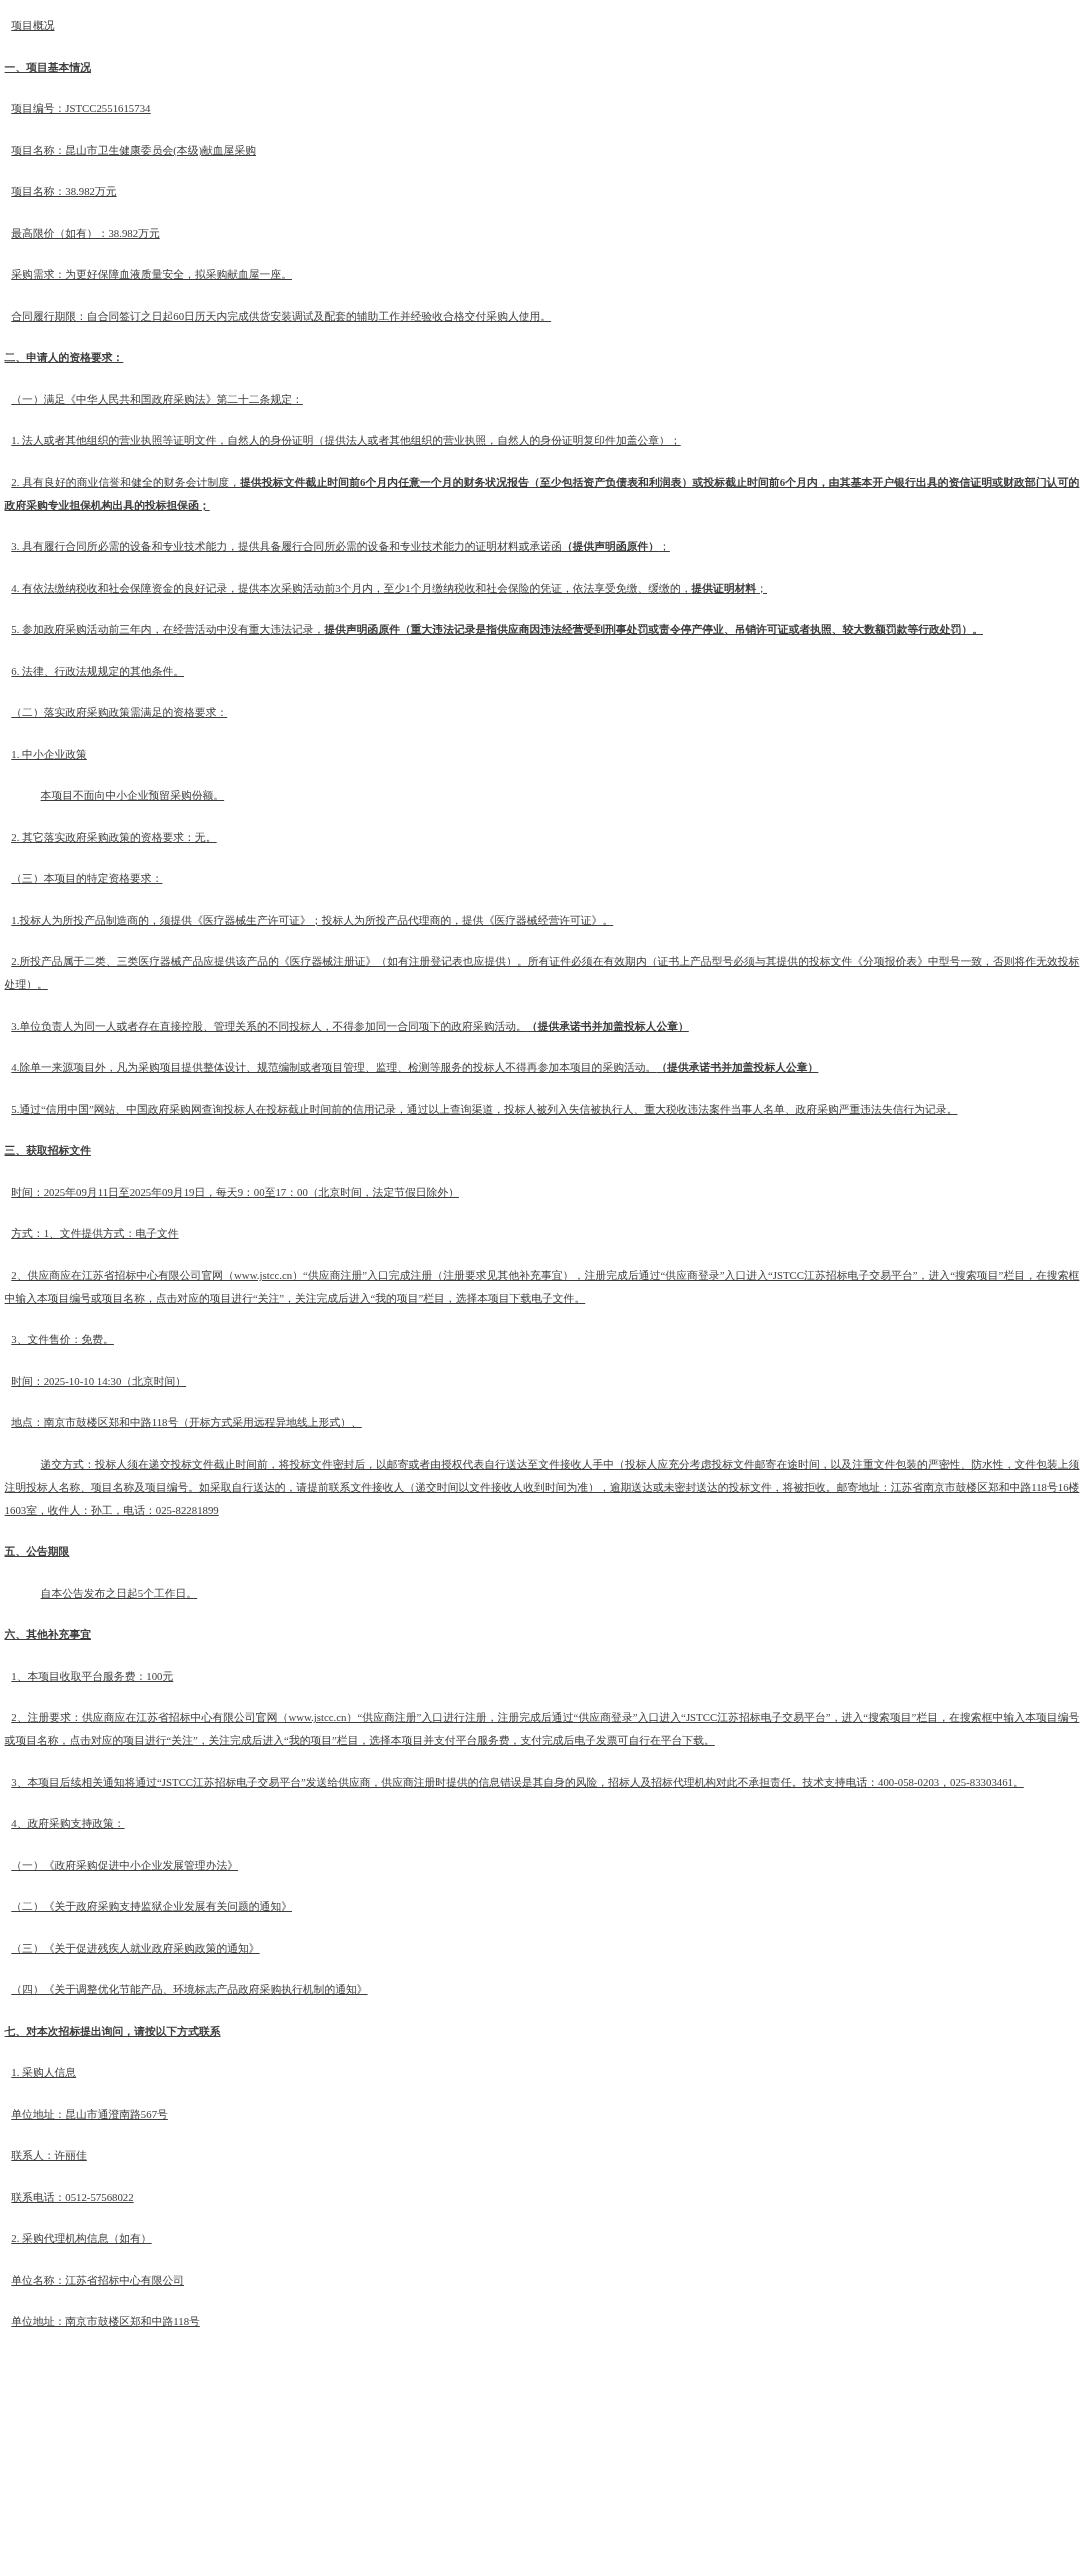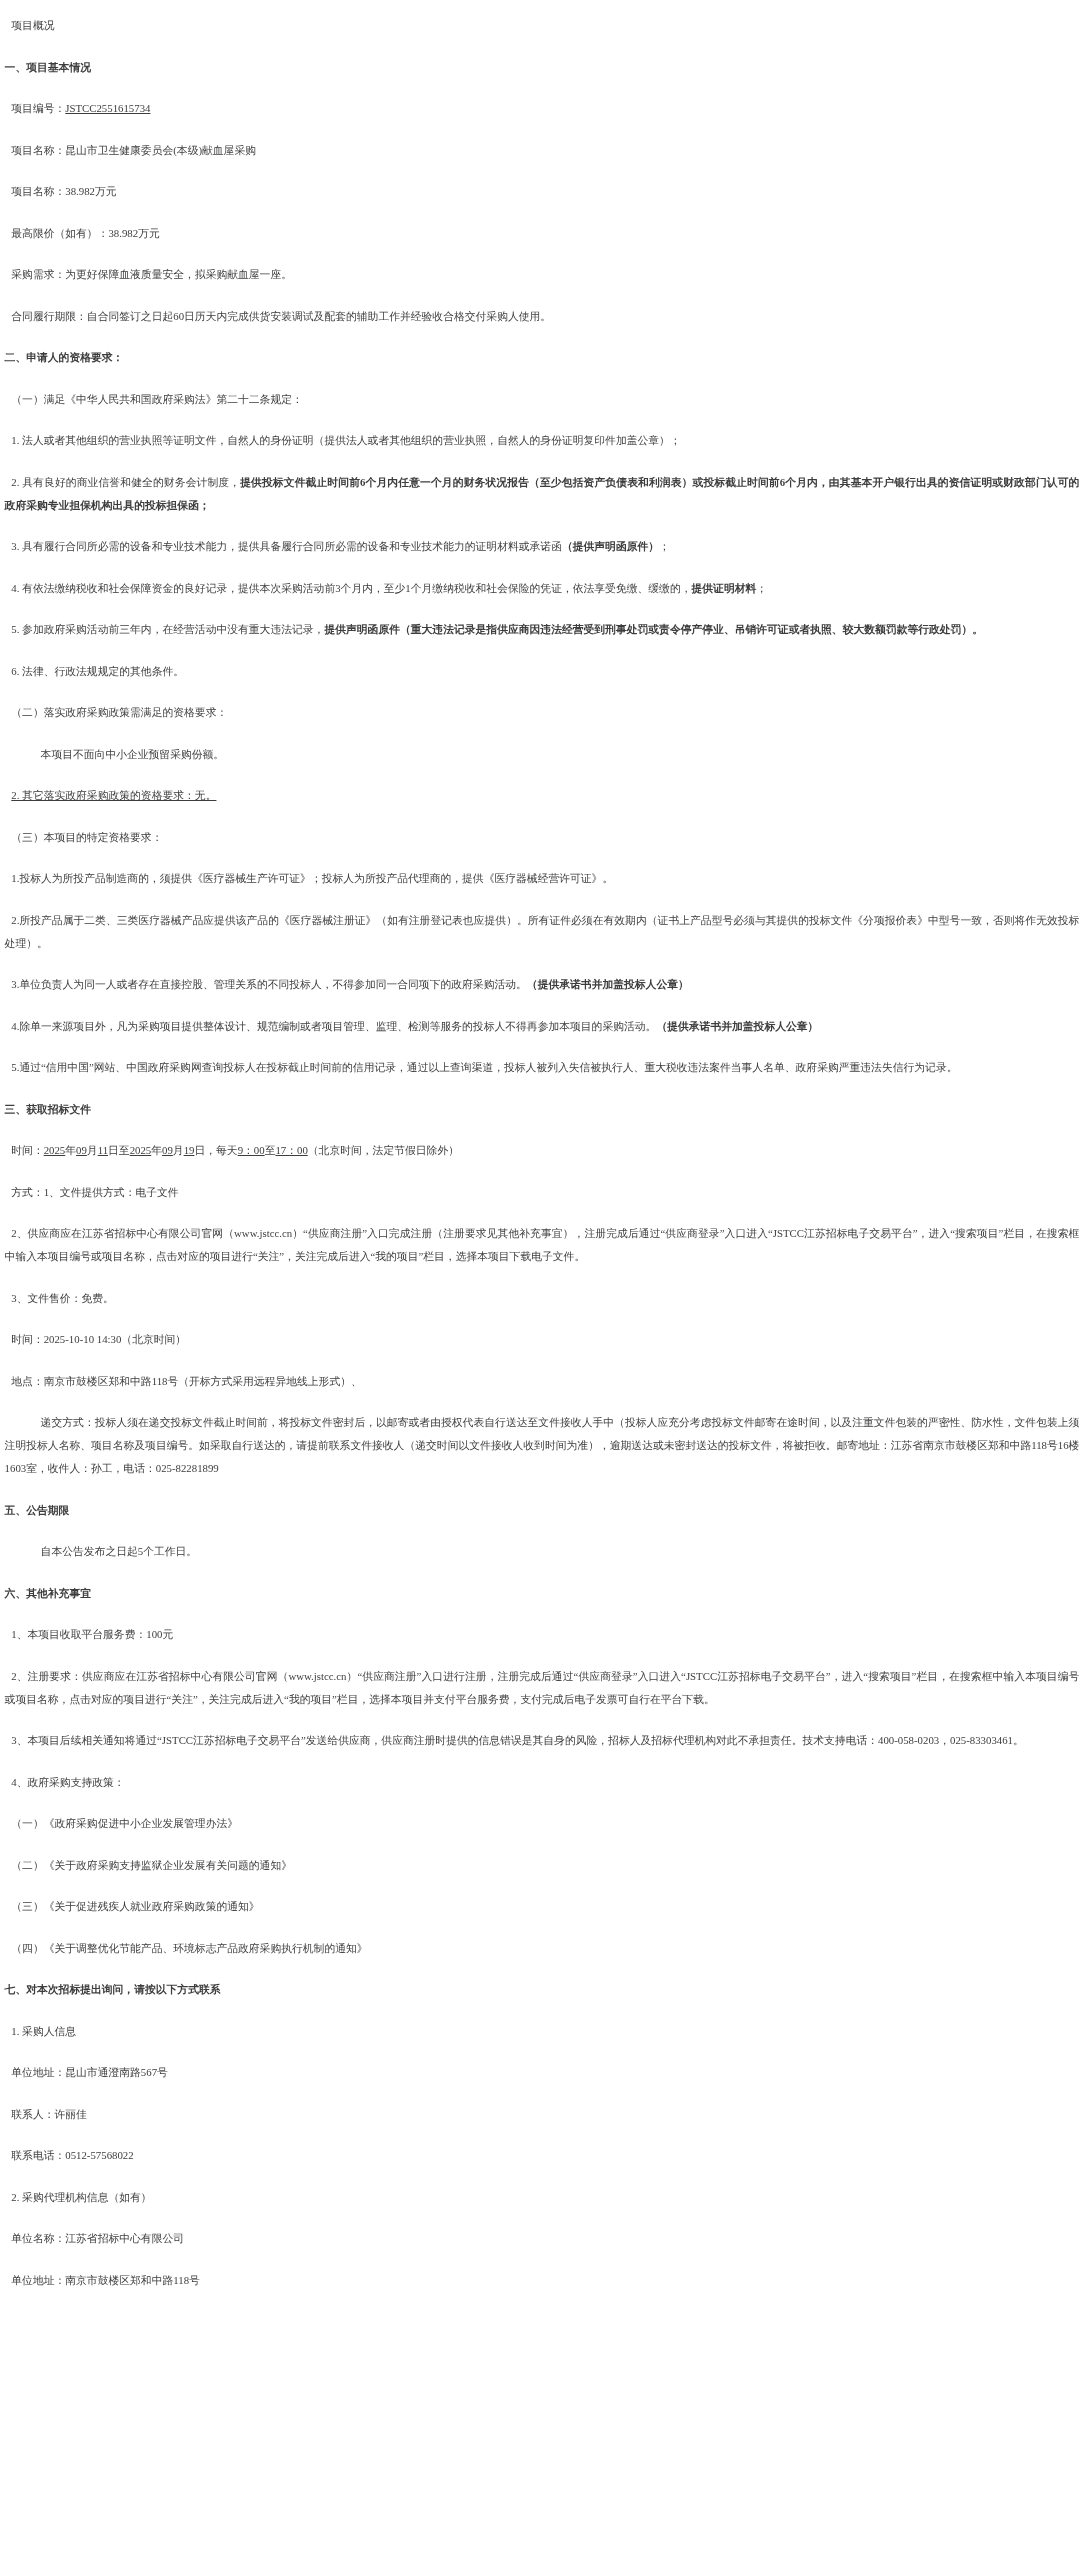--- a/index.html
+++ b/index.html
@@ -4,21 +4,21 @@
 <style>
   html,body{margin:0;padding:0;background:#ffffff;}
   body{
     width:1084px;
     font-family:"Liberation Serif","DejaVu Serif",serif;
     font-size:10.8px;
     line-height:23px;
     color:#3d3d3d;
   }
   main{padding:14.4px 4.6px 20.6px 4.6px;}
-  p{margin:0 0 18.5px 0;text-align:justify;}
+  p{margin:0 0 18.5px 0;text-align:justify;text-decoration:underline;}
   p.sec{font-weight:bold;text-indent:0;}
   p.i1{text-indent:6.7px;}
   p.i2{text-indent:36px;}
   .b{font-weight:bold;}
   .u{text-decoration:underline;}
 </style>
 </head>
 <body>
 
 <main id="doc">
@@ -32,20 +32,21 @@
     <p class="i1"><span>合同履行期限：自合同签订之日起60日历天内完成供货安装调试及配套的辅助工作并经验收合格交付采购人使用。</span></p>
     <p class="sec"><span>二、申请人的资格要求：</span></p>
     <p class="i1"><span>（一）满足《中华人民共和国政府采购法》第二十二条规定：</span></p>
     <p class="i1"><span>1. 法人或者其他组织的营业执照等证明文件，自然人的身份证明（提供法人或者其他组织的营业执照，自然人的身份证明复印件加盖公章）；</span></p>
     <p class="i1"><span>2. 具有良好的商业信誉和健全的财务会计制度，</span><span class="b">提供投标文件截止时间前6个月内任意一个月的财务状况报告（至少包括资产负债表和利润表）或投标截止时间前6个月内，由其基本开户银行出具的资信证明或财政部门认可的政府采购专业担保机构出具的投标担保函；</span></p>
     <p class="i1"><span>3. 具有履行合同所必需的设备和专业技术能力，提供具备履行合同所必需的设备和专业技术能力的证明材料或承诺函</span><span class="b">（提供声明函原件）</span><span>；</span></p>
     <p class="i1"><span>4. 有依法缴纳税收和社会保障资金的良好记录，提供本次采购活动前3个月内，至少1个月缴纳税收和社会保险的凭证，依法享受免缴、缓缴的，</span><span class="b">提供证明材料</span><span>；</span></p>
     <p class="i1"><span>5. 参加政府采购活动前三年内，在经营活动中没有重大违法记录，</span><span class="b">提供声明函原件（重大违法记录是指供应商因违法经营受到刑事处罚或责令停产停业、吊销许可证或者执照、较大数额罚款等行政处罚）。</span></p>
     <p class="i1"><span>6. 法律、行政法规规定的其他条件。</span></p>
     <p class="i1"><span>（二）落实政府采购政策需满足的资格要求：</span></p>
+    <p class="i1"><span>1. 中小企业政策</span></p>
     <p class="i2"><span>本项目不面向中小企业预留采购份额。</span></p>
     <p class="i1"><span class="u">2. 其它落实政府采购政策的资格要求：无。</span></p>
     <p class="i1"><span>（三）本项目的特定资格要求：</span></p>
     <p class="i1"><span>1.投标人为所投产品制造商的，须提供《医疗器械生产许可证》；投标人为所投产品代理商的，提供《医疗器械经营许可证》。</span></p>
     <p class="i1"><span>2.所投产品属于二类、三类医疗器械产品应提供该产品的《医疗器械注册证》（如有注册登记表也应提供）。所有证件必须在有效期内（证书上产品型号必须与其提供的投标文件《分项报价表》中型号一致，否则将作无效投标处理）。</span></p>
     <p class="i1"><span>3.单位负责人为同一人或者存在直接控股、管理关系的不同投标人，不得参加同一合同项下的政府采购活动。</span><span class="b">（提供承诺书并加盖投标人公章）</span></p>
     <p class="i1"><span>4.除单一来源项目外，凡为采购项目提供整体设计、规范编制或者项目管理、监理、检测等服务的投标人不得再参加本项目的采购活动。</span><span class="b">（提供承诺书并加盖投标人公章）</span></p>
     <p class="i1"><span>5.通过“信用中国”网站、中国政府采购网查询投标人在投标截止时间前的信用记录，通过以上查询渠道，投标人被列入失信被执行人、重大税收违法案件当事人名单、政府采购严重违法失信行为记录。</span></p>
     <p class="sec"><span>三、获取招标文件</span></p>
     <p class="i1"><span>时间：</span><span class="u">2025</span><span>年</span><span class="u">09</span><span>月</span><span class="u">11</span><span>日至</span><span class="u">2025</span><span>年</span><span class="u">09</span><span>月</span><span class="u">19</span><span>日，每天</span><span class="u">9：00</span><span>至</span><span class="u">17：00</span><span>（北京时间，法定节假日除外）</span></p>

